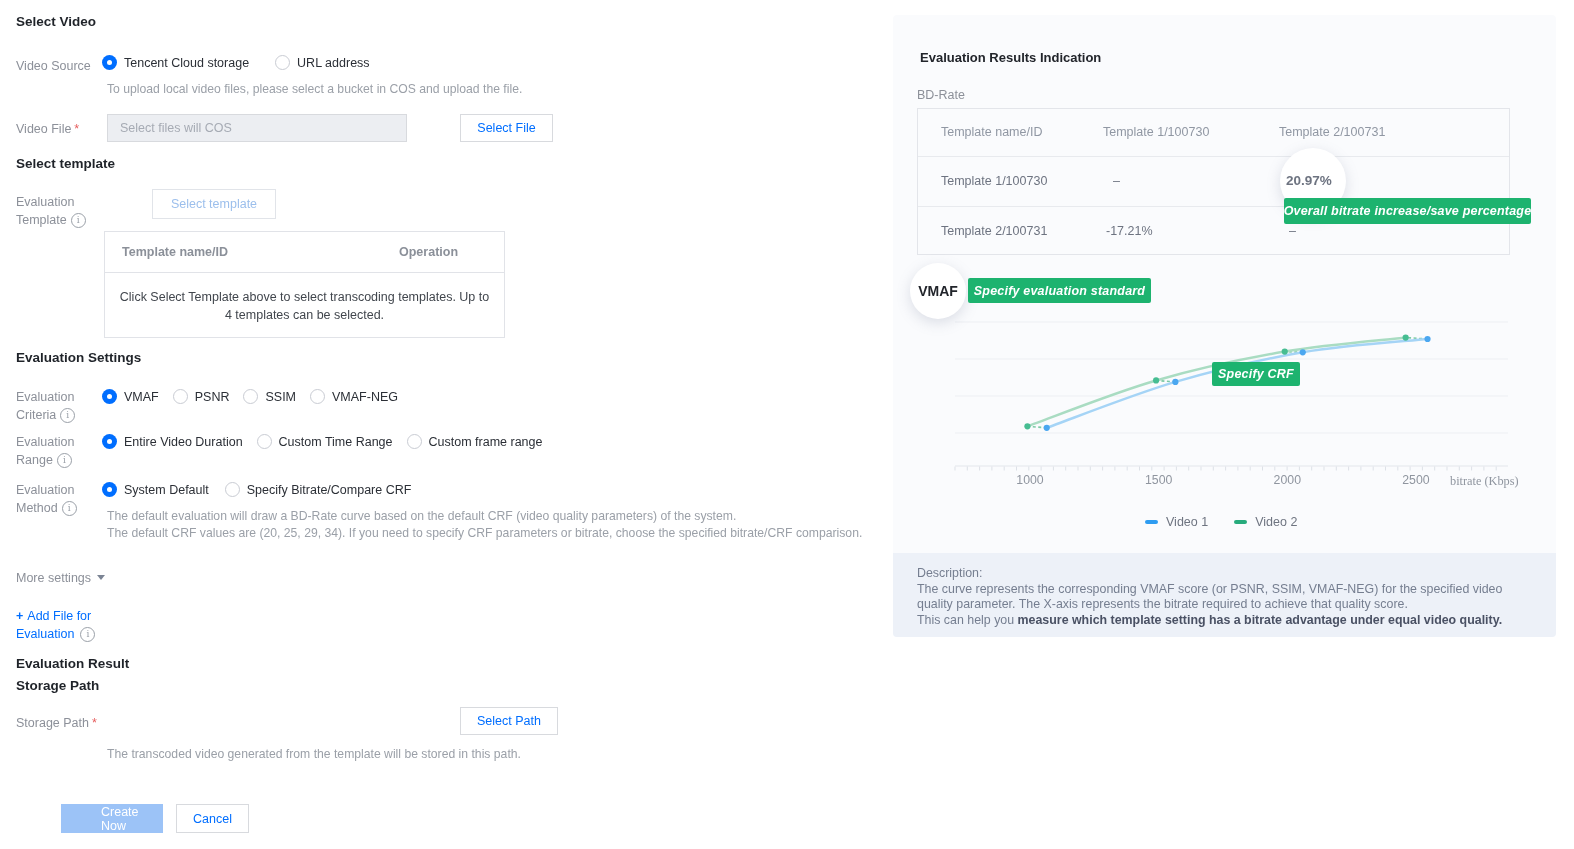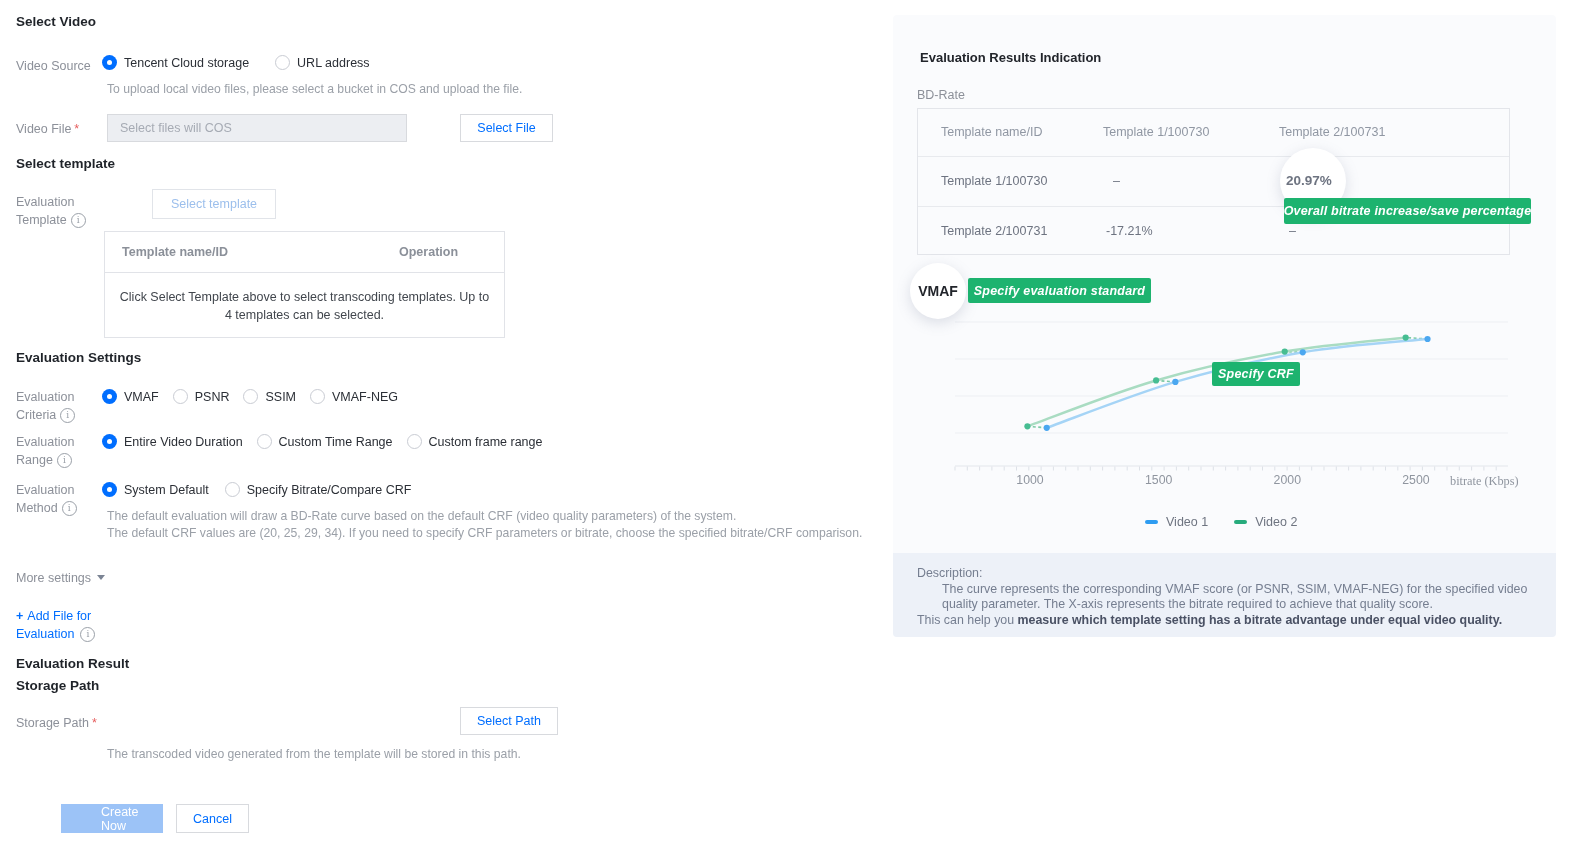--- a/index.html
+++ b/index.html
@@ -289,18 +289,18 @@
         <span class="legend-label">Video 1</span>
       </div>
       <div class="legend-item">
         <span class="legend-dash" id="legend-dash-1" style="background: rgb(39, 171, 124);"></span>
         <span class="legend-label">Video 2</span>
       </div>
     </div>
 
     <div class="abs desc" style="left:0;top:538px;width:663px;height:84px;">
       <div>Description:</div>
-      <div style="width:598px;margin-left:25px;">The curve represents the corresponding VMAF score (or PSNR, SSIM, VMAF-NEG) for the specified video quality parameter. The X-axis represents the bitrate required to achieve that quality score.</div>
+      <div style="width:598px;">The curve represents the corresponding VMAF score (or PSNR, SSIM, VMAF-NEG) for the specified video quality parameter. The X-axis represents the bitrate required to achieve that quality score.</div>
       <div><span>This can help you </span><span class="bold-part">measure which template setting has a bitrate advantage under equal video quality.</span></div>
     </div>
 
   </div>
 </div>
 
 </body></html>

